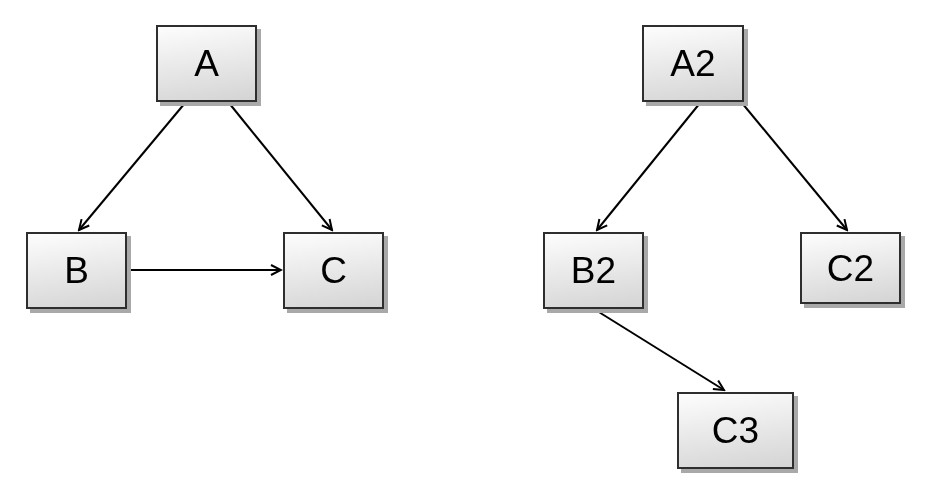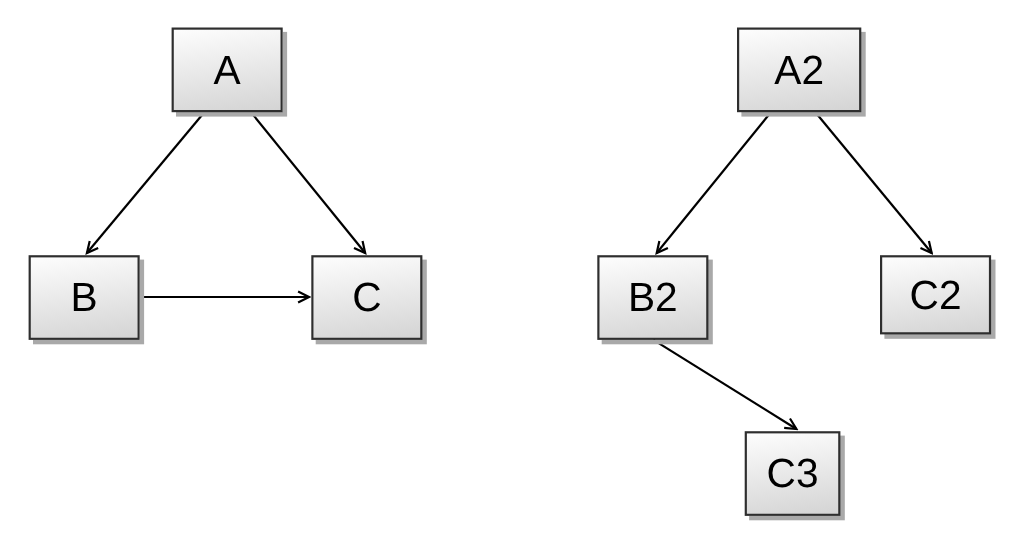--- a/index.html
+++ b/index.html
@@ -79,25 +79,25 @@
   </svg>
 <div class="node" style="left: 156px; top: 25px; width: 101px; height: 77px;">
       <span class="node-label">A</span>
     </div>
     <div class="node" style="left: 26px; top: 232px; width: 101px; height: 77px;">
       <span class="node-label">B</span>
     </div>
     <div class="node" style="left: 283px; top: 232px; width: 101px; height: 77px;">
       <span class="node-label">C</span>
     </div>
-    <div class="node" style="left: 670px; top: 25px; width: 113px; height: 77px;">
+    <div class="node" style="left: 642px; top: 25px; width: 102px; height: 77px;">
       <span class="node-label">A2</span>
     </div>
     <div class="node" style="left: 543px; top: 232px; width: 101px; height: 77px; text-align: right;">
       <span class="node-label">B2</span>
     </div>
     <div class="node" style="left: 800px; top: 232px; width: 101px; height: 72px;">
       <span class="node-label">C2</span>
     </div>
-    <div class="node" style="left: 677px; top: 392px; width: 87px; height: 77px;">
+    <div class="node" style="left: 677px; top: 392px; width: 117px; height: 77px;">
       <span class="node-label">C3</span>
     </div>
   </div>
 
 </body></html>

